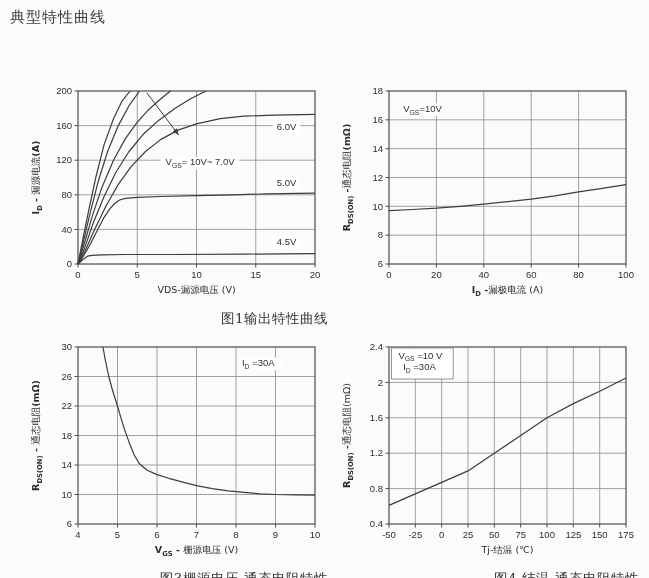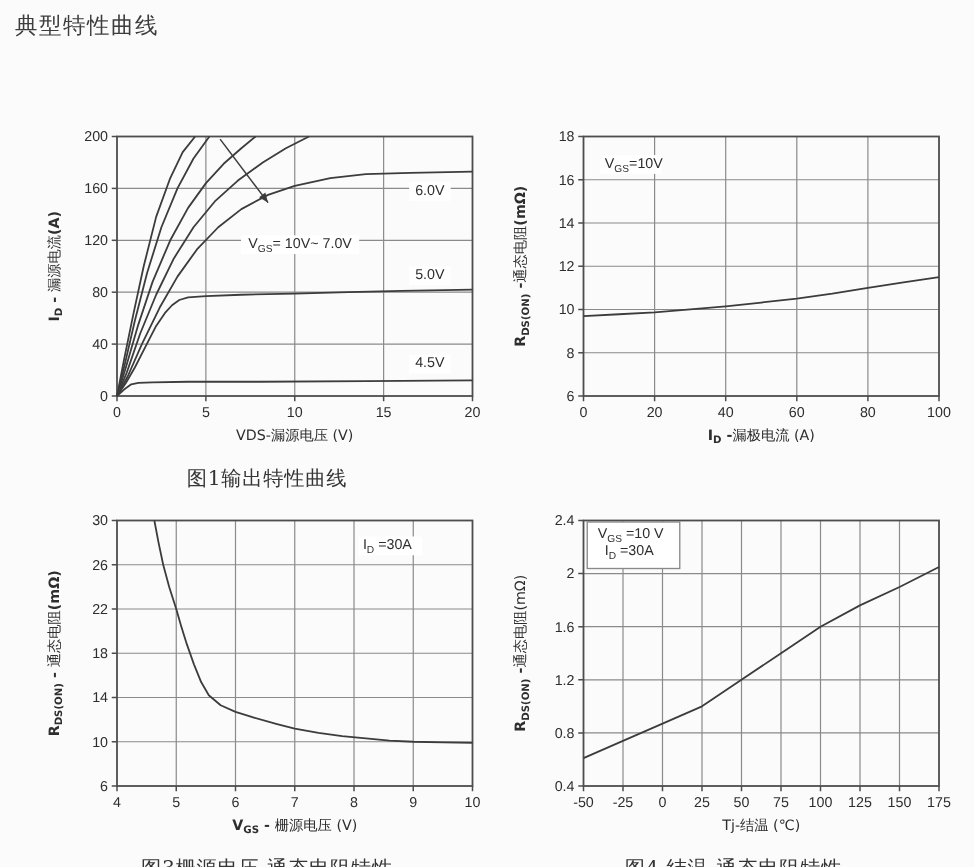--- a/index.html
+++ b/index.html
@@ -12,21 +12,21 @@
     position:absolute;left:10px;top:8px;
     font-family:"DejaVu Serif","Liberation Serif",serif;
     font-size:15px;color:#3d3d3d;letter-spacing:1px;
   }
   .charts-grid{
     position:absolute;left:28px;top:78px;
     display:grid;grid-template-columns:305px 305px;grid-column-gap:6px;grid-row-gap:6px;
   }
   figure{margin:0;padding:0;width:300px;}
   figcaption{
-    text-align:center;
+    text-align:right;
     font-family:"DejaVu Serif","Liberation Serif",serif;
     font-size:13.5px;color:#353535;margin-top:2px;letter-spacing:0.5px;
   }
   svg{display:block;}
   svg text{fill:#2e2e2e;}
   .tick-label{font-family:"Liberation Sans",sans-serif;font-size:9.5px;}
   .axis-label{font-family:"DejaVu Sans","Liberation Sans",sans-serif;font-size:9.5px;}
   .anno-label{font-family:"Liberation Sans",sans-serif;font-size:9.5px;}
 </style>
 </head>

